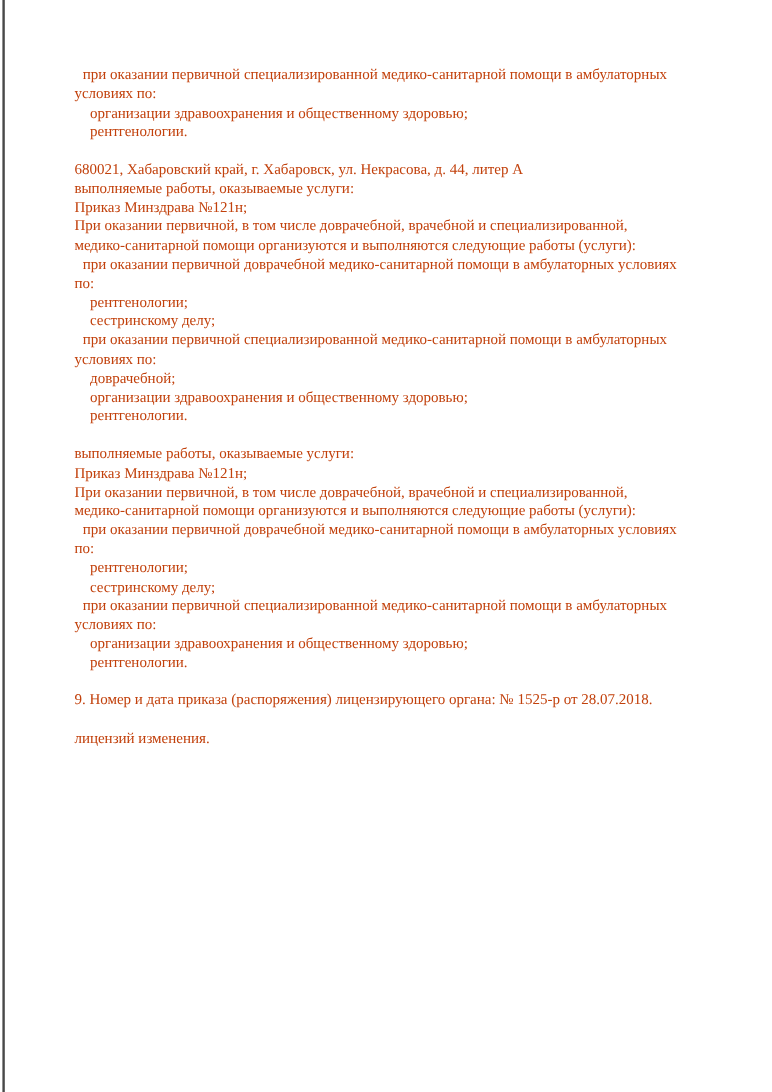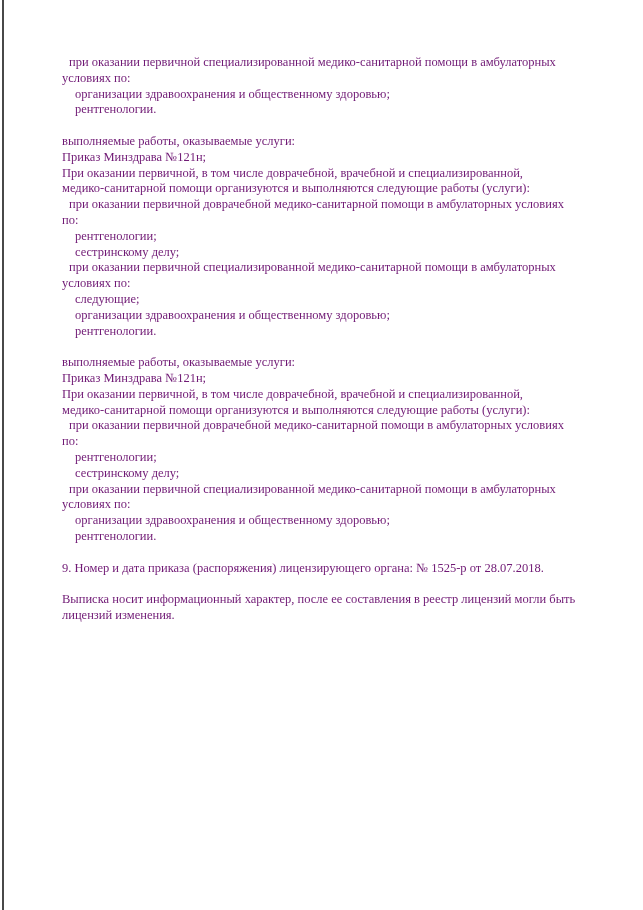--- a/index.html
+++ b/index.html
@@ -19,21 +19,21 @@
     height: 910px;
     background: #484848;
   }
   .page-text {
     position: absolute;
     left: 62px;
     top: 55px;
     width: 545px;
     font-size: 12.5px;
     line-height: 15.8px;
-    color: #701a75;
+    color: #c2410c;
   }
   .ln {
     height: 15.8px;
     white-space: nowrap;
   }
   .i1 { padding-left: 7px; }
   .i2 { padding-left: 13px; }
   .blank { height: 15.8px; }
 </style>
 </head>
@@ -42,31 +42,32 @@
 <div class="scan-edge"></div>
 
 <div class="page-text">
 
   <div class="ln i1">при оказании первичной специализированной медико-санитарной помощи в амбулаторных</div>
   <div class="ln i0">условиях по:</div>
   <div class="ln i2">организации здравоохранения и общественному здоровью;</div>
   <div class="ln i2">рентгенологии.</div>
   <div class="ln blank"></div>
 
+  <div class="ln i0">680021, Хабаровский край, г. Хабаровск, ул. Некрасова, д. 44, литер А</div>
   <div class="ln i0">выполняемые работы, оказываемые услуги:</div>
   <div class="ln i0">Приказ Минздрава №121н;</div>
   <div class="ln i0">При оказании первичной, в том числе доврачебной, врачебной и специализированной,</div>
   <div class="ln i0">медико-санитарной помощи организуются и выполняются следующие работы (услуги):</div>
   <div class="ln i1">при оказании первичной доврачебной медико-санитарной помощи в амбулаторных условиях</div>
   <div class="ln i0">по:</div>
   <div class="ln i2">рентгенологии;</div>
   <div class="ln i2">сестринскому делу;</div>
   <div class="ln i1">при оказании первичной специализированной медико-санитарной помощи в амбулаторных</div>
   <div class="ln i0">условиях по:</div>
-  <div class="ln i2">следующие;</div>
+  <div class="ln i2">доврачебной;</div>
   <div class="ln i2">организации здравоохранения и общественному здоровью;</div>
   <div class="ln i2">рентгенологии.</div>
   <div class="ln blank"></div>
 
   <div class="ln i0">выполняемые работы, оказываемые услуги:</div>
   <div class="ln i0">Приказ Минздрава №121н;</div>
   <div class="ln i0">При оказании первичной, в том числе доврачебной, врачебной и специализированной,</div>
   <div class="ln i0">медико-санитарной помощи организуются и выполняются следующие работы (услуги):</div>
   <div class="ln i1">при оказании первичной доврачебной медико-санитарной помощи в амбулаторных условиях</div>
   <div class="ln i0">по:</div>
@@ -74,16 +75,15 @@
   <div class="ln i2">сестринскому делу;</div>
   <div class="ln i1">при оказании первичной специализированной медико-санитарной помощи в амбулаторных</div>
   <div class="ln i0">условиях по:</div>
   <div class="ln i2">организации здравоохранения и общественному здоровью;</div>
   <div class="ln i2">рентгенологии.</div>
   <div class="ln blank"></div>
 
   <div class="ln i0">9. Номер и дата приказа (распоряжения) лицензирующего органа: № 1525-р от 28.07.2018.</div>
   <div class="ln blank"></div>
 
-  <div class="ln i0">Выписка носит информационный характер, после ее составления в реестр лицензий могли быть</div>
   <div class="ln i0">лицензий изменения.</div>
 
 </div>
 
 </body></html>

